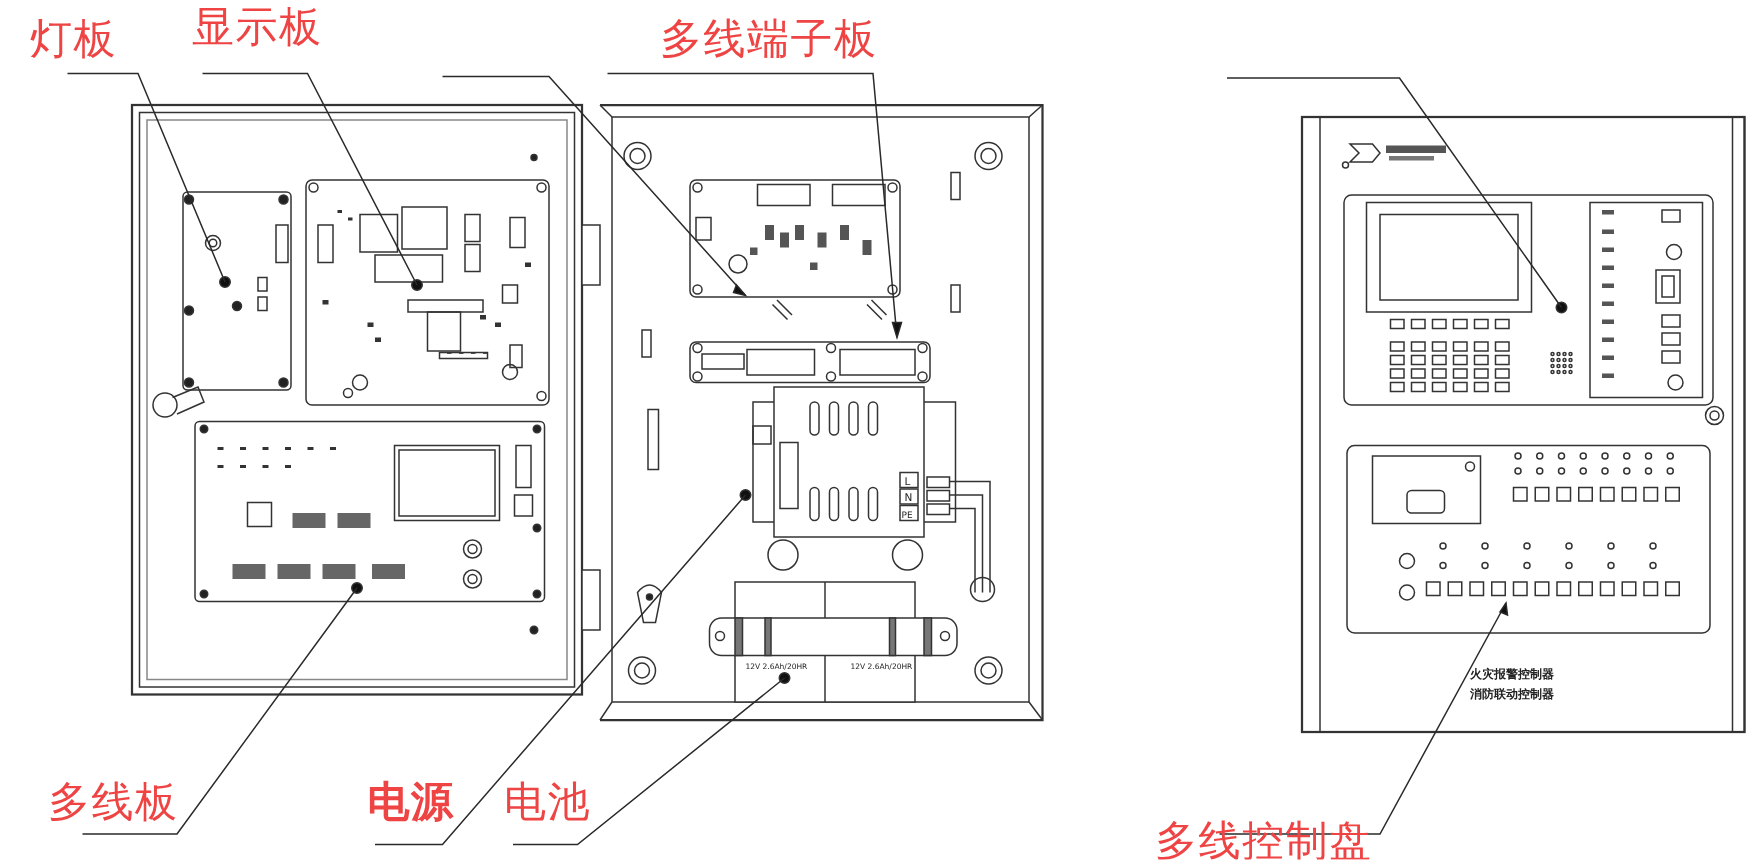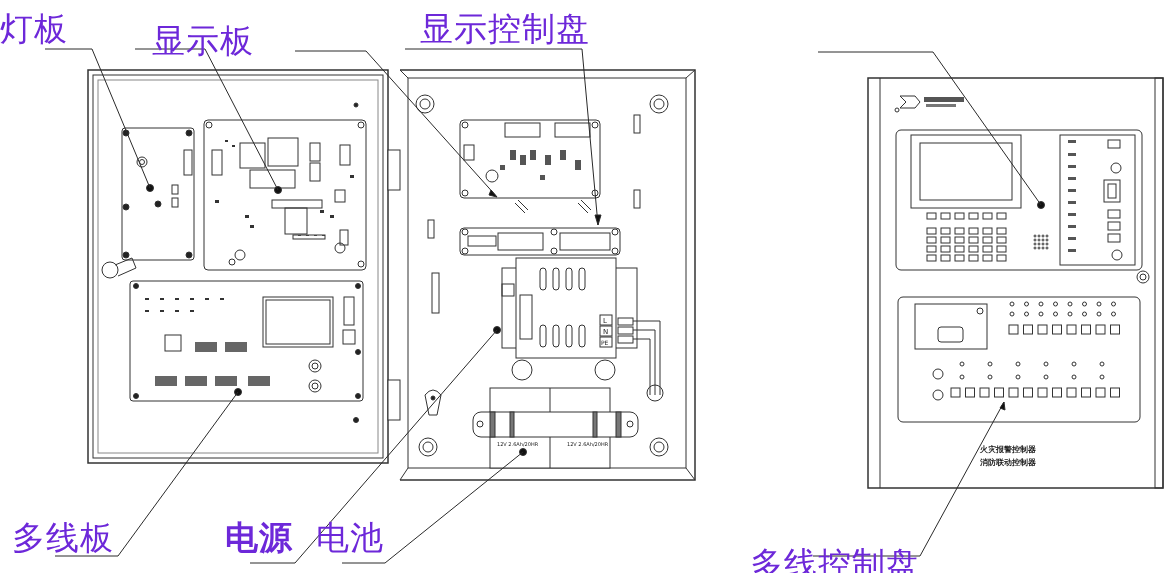--- a/index.html
+++ b/index.html
@@ -1,18 +1,18 @@
 <!DOCTYPE html>
 <html><head>
 <meta charset="utf-8">
 <style>
   html,body{margin:0;padding:0;background:#ffffff;}
   body{width:1173px;height:573px;position:relative;overflow:hidden;font-family:"DejaVu Sans",sans-serif;}
   #stage{position:absolute;left:0;top:0;width:1173px;height:573px;}
-  .lbl{position:absolute;font-family:"DejaVu Sans",sans-serif;font-size:33px;color:#6d28d9;line-height:1;white-space:nowrap;letter-spacing:1px;}
+  .lbl{position:absolute;font-family:"DejaVu Sans",sans-serif;font-size:28px;color:#ef4444;line-height:1;white-space:nowrap;letter-spacing:1px;padding-left:20px;}
   .cab-text{font-family:"DejaVu Sans",sans-serif;fill:#222;}
 </style>
 </head>
 <body>
 
 <div id="stage">
 <svg id="svg" width="1173" height="573" viewBox="0 0 1173 573" xmlns="http://www.w3.org/2000/svg">
   <defs>
     <pattern id="dots" width="8" height="8" patternUnits="userSpaceOnUse">
       <rect x="2" y="2" width="3" height="2" fill="#555"></rect>
@@ -406,19 +406,19 @@
 
     <path d="M342 563 L385 563 L523 452"></path>
 
     <path d="M813 556 L920 556 L1004 402"></path>
     <path d="M1000 408 L1004 402 L1005 410 Z" fill="#111"></path>
   </g>
 </svg>
 
 
 <div class="lbl" style="left:0px;top:12px;">灯板</div>
-<div class="lbl" style="left:108px;top:24px;margin-left:44px;">显示板</div>
-<div class="lbl" style="left:420px;top:12px;">显示控制盘</div>
+<div class="lbl" style="left:108px;top:4px;">显示板</div>
+<div class="lbl" style="left:420px;top:12px;">多线端子板</div>
 <div class="lbl" style="left:12px;top:521px;">多线板</div>
 <div class="lbl" style="left:225px;top:521px;font-weight:bold;">电源</div>
 <div class="lbl" style="left:316px;top:521px;">电池</div>
 <div class="lbl" style="left:710px;top:547px;margin-left:40px;">多线控制盘</div>
 </div>
 
 </body></html>

